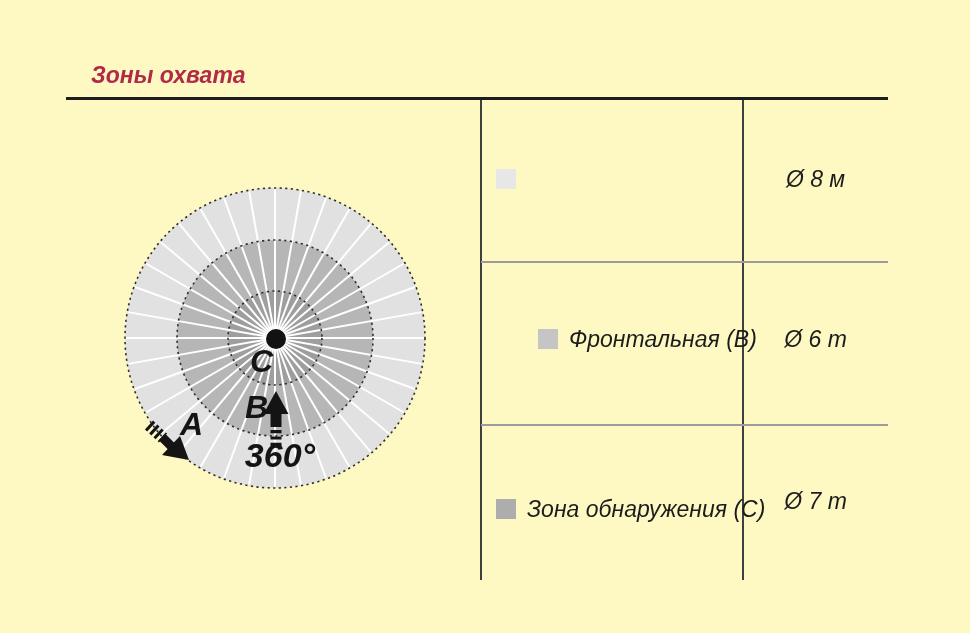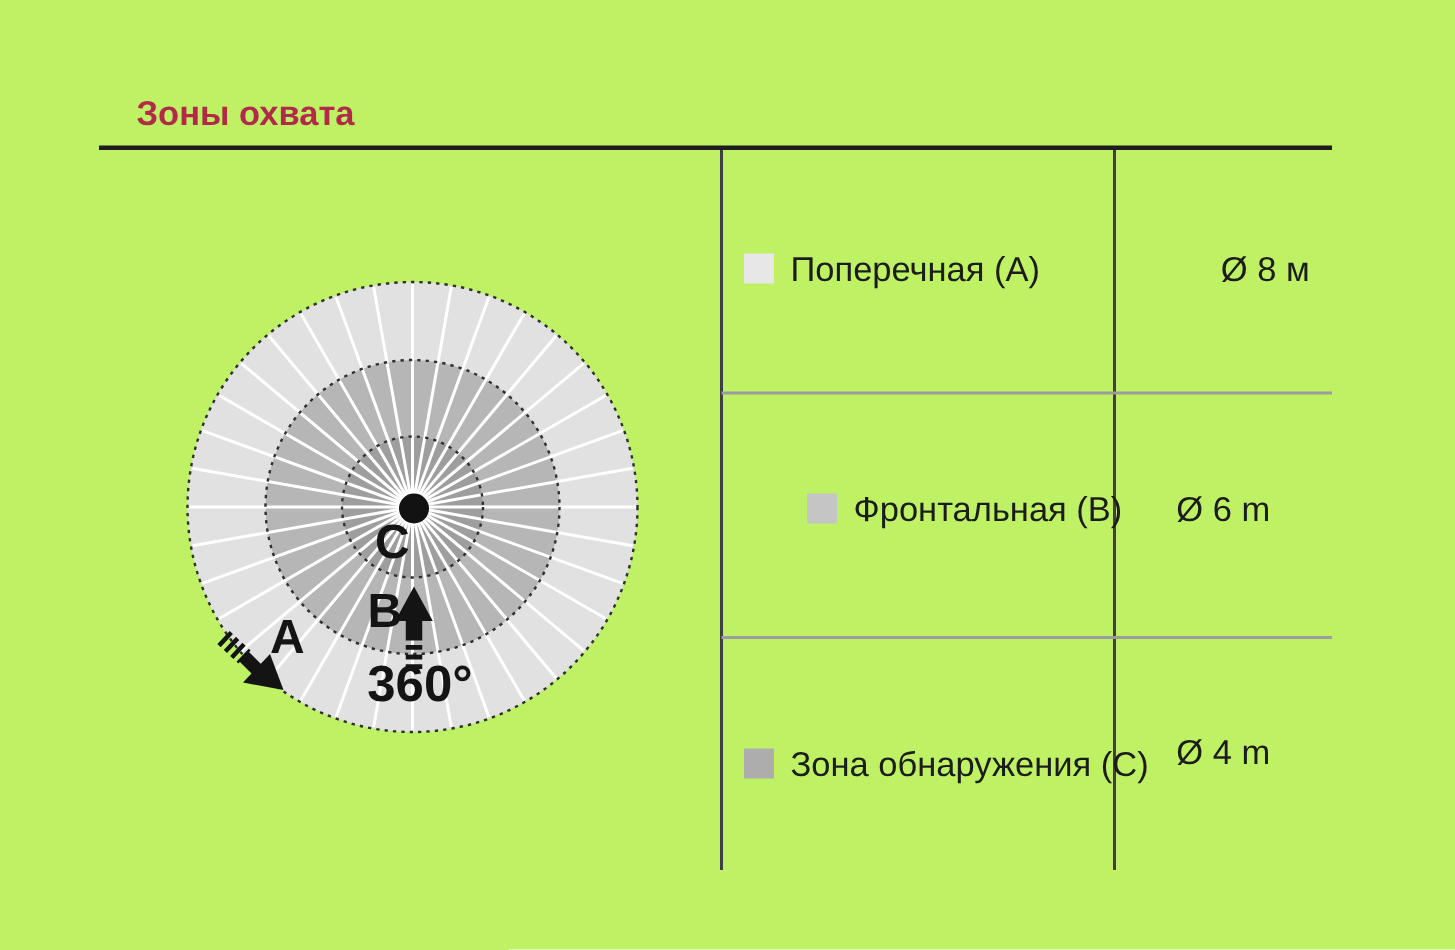--- a/index.html
+++ b/index.html
@@ -1,18 +1,18 @@
 <!DOCTYPE html>
 <html><head>
 <meta charset="utf-8">
 <style>
   html,body{margin:0;padding:0;background:#fff;}
   .canvas{
-    position:relative;width:970px;height:633px;background:#bef264;overflow:hidden;
-    font-family:"Liberation Sans", sans-serif;color:#1c1c1c;
+    position:relative;width:970px;height:633px;background:#fef9c3;overflow:hidden;
+    font-family:"Liberation Sans", sans-serif;color:#1c1c1c;font-style:italic;
   }
   .title{
     position:absolute;top:62px;font-size:23px;font-weight:700;line-height:26px;white-space:nowrap;
   }
   .title-left{left:91px;}
   .title-right{left:488px;}
   .top-rule{position:absolute;left:66px;top:97px;width:822px;height:3px;background:#1e1e1e;}
   .vline{position:absolute;top:100px;width:2px;height:480px;background:#3f3f3f;}
   .vline-left{left:480px;}
   .vline-mid{left:742px;}
@@ -24,21 +24,21 @@
     font-size:23px;white-space:nowrap;
   }
   .row-label.r1{top:166px;}
   .row-label.r2{top:326px;padding-left:42px;}
   .row-label.r3{top:496px;}
   .swatch{width:20px;height:20px;flex:0 0 20px;}
   .row-value{
     position:absolute;left:744px;width:143px;height:26px;line-height:26px;text-align:center;
     font-size:23px;white-space:nowrap;
   }
-  .row-value.r1{top:166px;margin-left:28px;}
+  .row-value.r1{top:166px;}
   .row-value.r2{top:326px;}
   .row-value.r3{top:488px;}
   .diagram{position:absolute;left:105px;top:168px;}
   .dlabel{font-family:"Liberation Sans", sans-serif;font-weight:700;font-size:32px;fill:#141414;}
   .dlabel.angle{font-size:34px;}
 </style>
 </head>
 <body>
 
 <div class="canvas">
@@ -112,29 +112,28 @@
     <text class="dlabel angle" x="175" y="299" text-anchor="middle">360°</text>
   </svg>
 
   <div class="vline vline-left"></div>
   <div class="vline vline-mid"></div>
   <div class="hsep hsep-1"></div>
   <div class="hsep hsep-2"></div>
 
   <div class="row-label r1">
     <span class="swatch" style="background: rgb(231, 231, 231);"></span>
-    <span>Поперечная (А)</span>
   </div>
   <div class="row-value r1">Ø 8 м</div>
 
   <div class="row-label r2">
     <span class="swatch" style="background: rgb(197, 197, 197);"></span>
     <span>Фронтальная (В)</span>
   </div>
   <div class="row-value r2">Ø 6 m</div>
 
   <div class="row-label r3">
     <span class="swatch" style="background: rgb(173, 173, 173);"></span>
     <span>Зона обнаружения (С)</span>
   </div>
-  <div class="row-value r3">Ø 4 m</div>
+  <div class="row-value r3">Ø 7 m</div>
 
 </div>
 
 </body></html>

